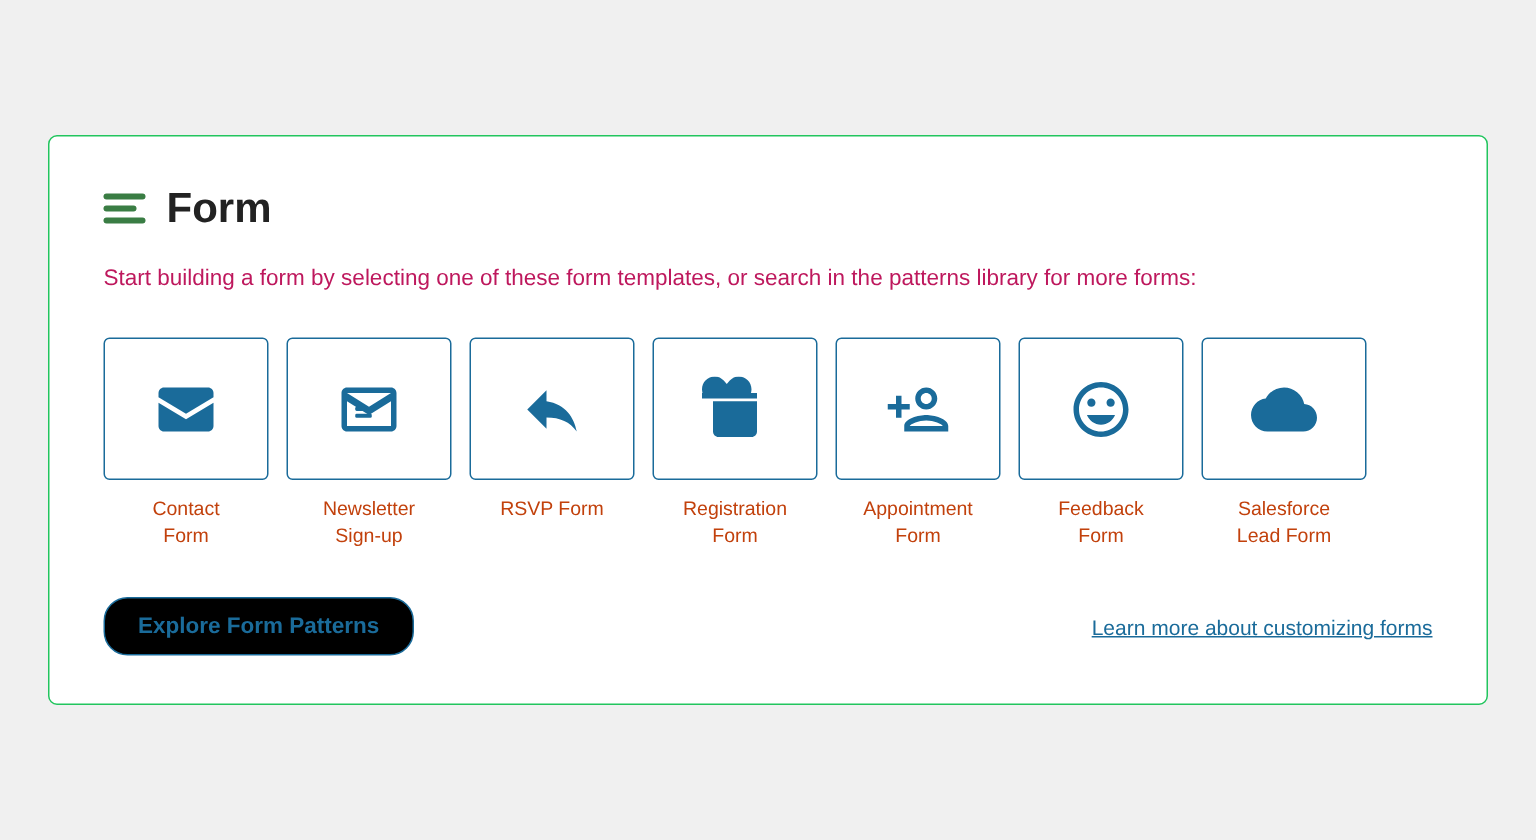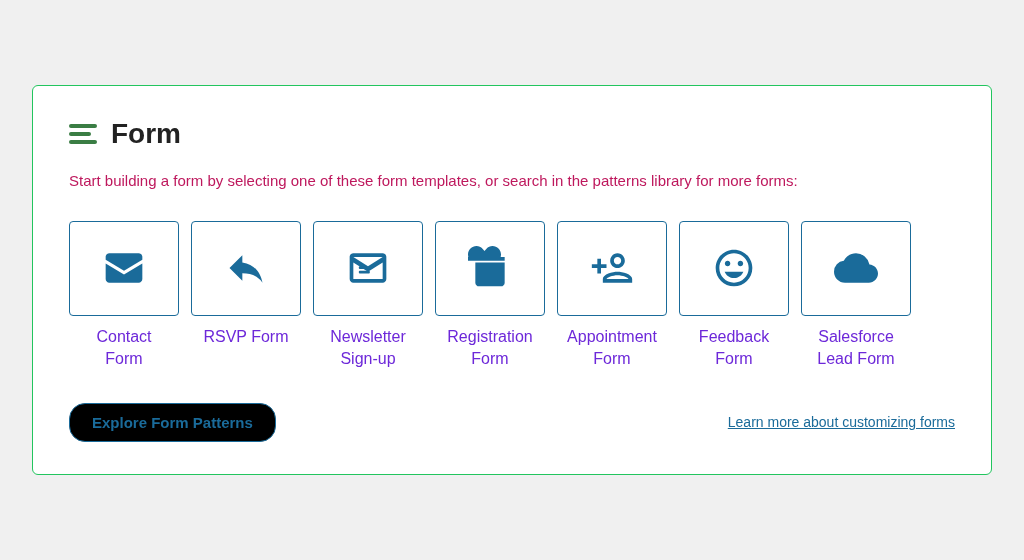--- a/index.html
+++ b/index.html
@@ -97,22 +97,22 @@
       transition: background 0.15s;
     }
 
     .template-box svg {
       width: 44px;
       height: 44px;
       fill: #1a6b9a;
     }
 
     .template-label {
-      font-size: 16px;
-      color: #6d28d9;
+      font-size: 13px;
+      color: #c2410c;
       text-align: center;
       line-height: 1.4;
     }
 
     .footer {
       display: flex;
       justify-content: space-between;
       align-items: center;
     }
 
@@ -165,35 +165,35 @@
           <path d="M20 4H4C2.9 4 2 4.9 2 6L2 7.5L12 13.5L22 7.5V6C22 4.9 21.1 4 20 4Z"></path>
           <path d="M2 9.5V18C2 19.1 2.9 20 4 20H20C21.1 20 22 19.1 22 18V9.5L12 15.5L2 9.5Z"></path>
         </svg>
       </div>
       <span class="template-label">Contact<br>Form</span>
     </div>
 
     <div class="template-card">
       <div class="template-box">
         <svg viewBox="0 0 24 24" xmlns="http://www.w3.org/2000/svg">
-          <path d="M10 9V5l-7 7 7 7v-4.1c5 0 8.5 1.6 11 5.1-1-5-4-10-11-11z"></path>
-        </svg>
-      </div>
-      <span class="template-label">RSVP Form</span>
-    </div>
-
-    <div class="template-card">
-      <div class="template-box">
-        <svg viewBox="0 0 24 24" xmlns="http://www.w3.org/2000/svg">
           <path d="M20 4H4C2.9 4 2 4.9 2 6v12c0 1.1.9 2 2 2h16c1.1 0 2-.9 2-2V6c0-1.1-.9-2-2-2zm0 2l-8 5-8-5h16zm0 12H4V9l8 5 8-5v9z"></path>
           <rect x="7" y="11" width="4" height="1.5" rx="0.5"></rect>
           <rect x="7" y="13.5" width="6" height="1.5" rx="0.5"></rect>
         </svg>
       </div>
       <span class="template-label">Newsletter<br>Sign-up</span>
+    </div>
+
+    <div class="template-card">
+      <div class="template-box">
+        <svg viewBox="0 0 24 24" xmlns="http://www.w3.org/2000/svg">
+          <path d="M10 9V5l-7 7 7 7v-4.1c5 0 8.5 1.6 11 5.1-1-5-4-10-11-11z"></path>
+        </svg>
+      </div>
+      <span class="template-label">RSVP Form</span>
     </div>
 
     <div class="template-card">
       <div class="template-box">
         <svg viewBox="0 0 24 24" xmlns="http://www.w3.org/2000/svg">
           <path d="M20 6h-2.18c.07-.44.18-.88.18-1.36C18 2.06 15.94 0 13.36 0c-1.31 0-2.43.58-3.27 1.47L9 2.7 7.91 1.47C7.07.58 5.95 0 4.64 0 2.06 0 0 2.06 0 4.64c0 .48.11.92.18 1.36H0v2h20V6z"></path>
           <path d="M20 9H4v11c0 1.1.9 2 2 2h12c1.1 0 2-.9 2-2V9z"></path>
         </svg>
       </div>
       <span class="template-label">Registration<br>Form</span>

